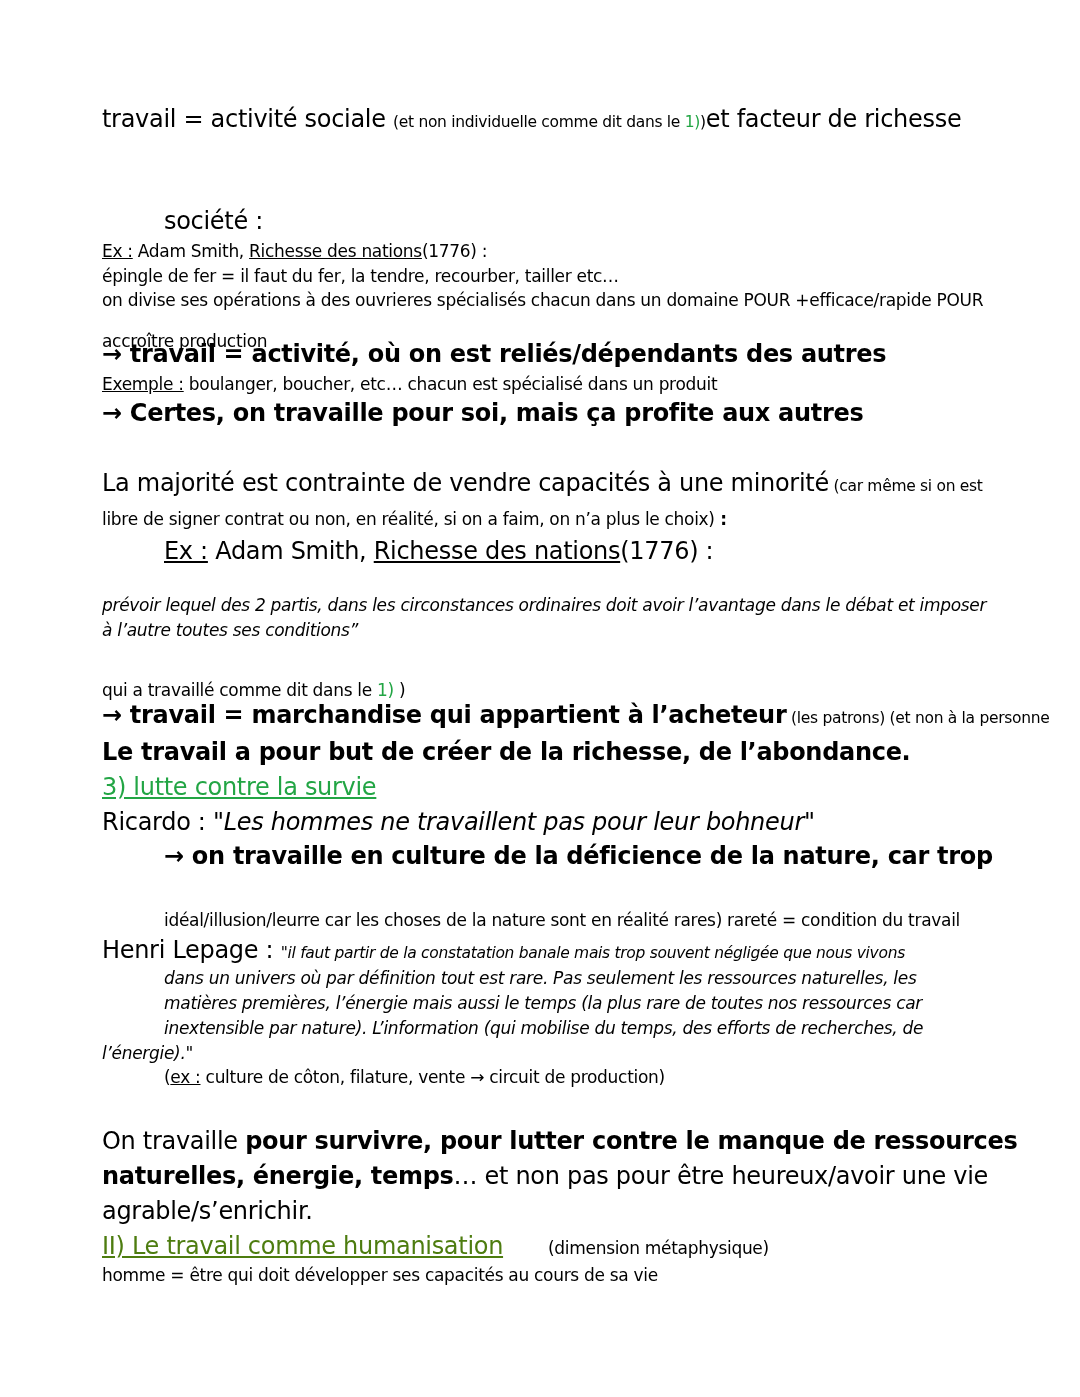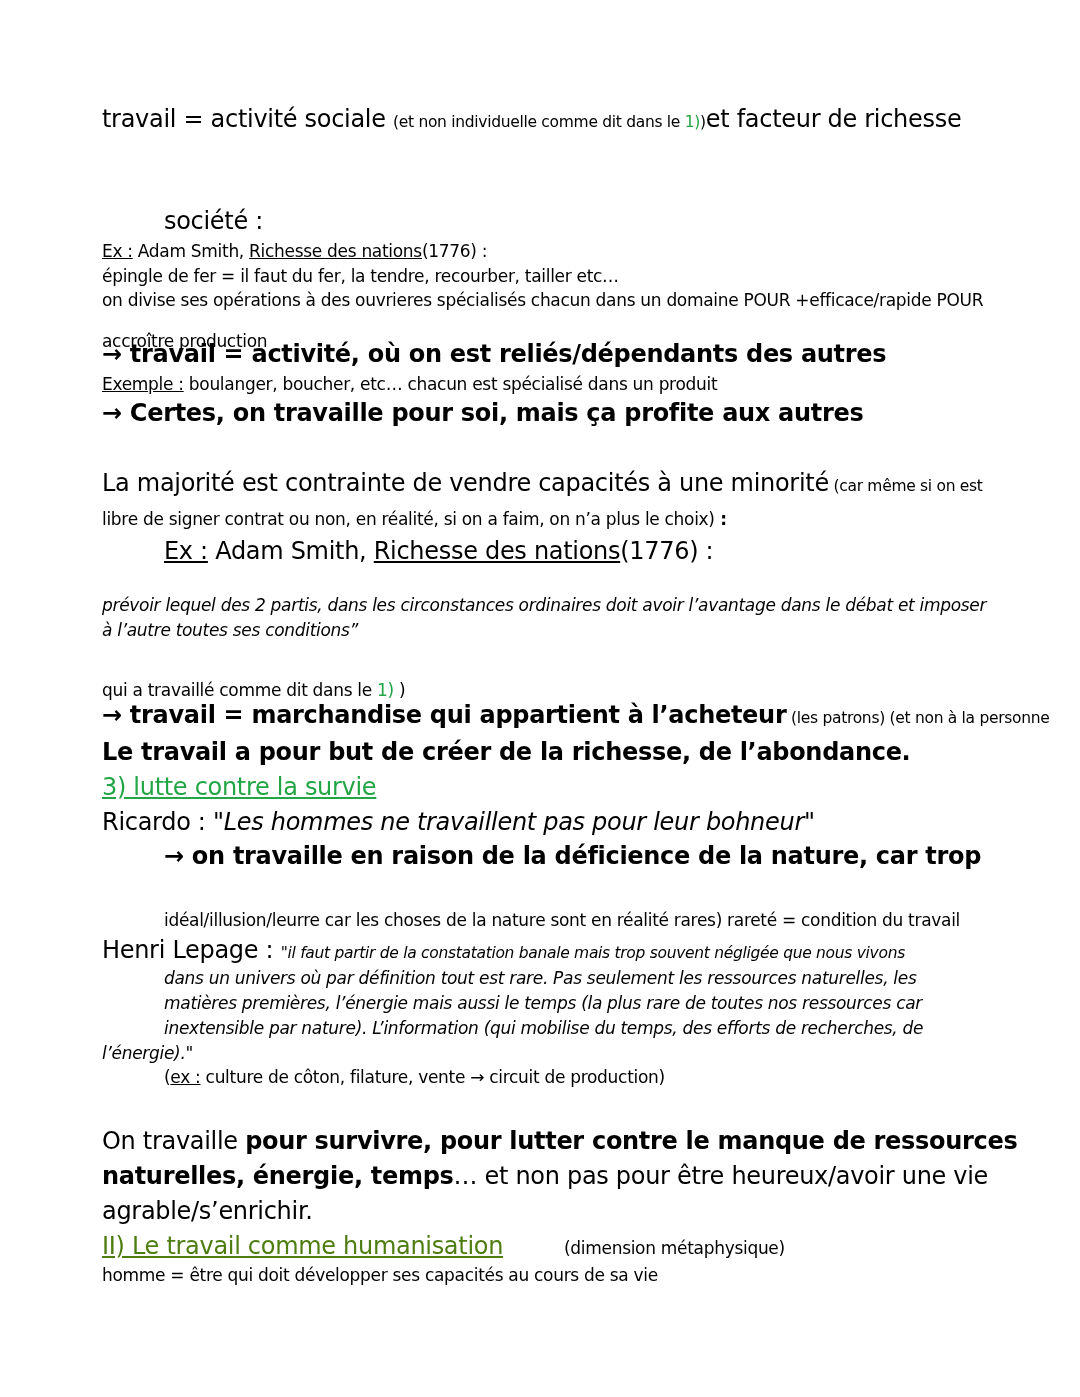--- a/index.html
+++ b/index.html
@@ -62,21 +62,21 @@
   </div>
   <div class="ln md" style="top:680px;">
     <span>qui a travaillé comme dit dans le </span><span class="green">1)</span><span> )</span>
   </div>
 
   <div class="ln xl b" style="top:738px;">Le travail a pour but de créer de la richesse, de l’abondance.</div>
   <div class="ln xl green-u" style="top:773px;text-align:center;">3) lutte contre la survie</div>
   <div class="ln xl" style="top:808px;">
     <span>Ricardo : </span><span class="i">"Les hommes ne travaillent pas pour leur bohneur"</span>
   </div>
-  <div class="ln ind xl b" style="top:842px;">→  on travaille en raison de la déficience de la nature, car trop</div>
+  <div class="ln ind xl b" style="top:842px;">→  on travaille en culture de la déficience de la nature, car trop</div>
   <div class="ln ind md" style="top:910px;">idéal/illusion/leurre car les choses de la nature sont en réalité rares) rareté = condition du travail</div>
 
   <div class="ln xl" style="top:936px;">
     <span>Henri Lepage : </span><span class="i small-inline md">"il faut partir de la constatation banale mais trop souvent négligée que nous vivons</span>
   </div>
   <div class="ln ind md i" style="top:968px;">dans un univers où par définition tout est rare. Pas seulement les ressources naturelles, les</div>
   <div class="ln ind md i" style="top:993px;">matières premières, l’énergie mais aussi le temps (la  plus rare de toutes nos ressources car</div>
   <div class="ln ind md i" style="top:1018px;">inextensible par nature). L’information (qui mobilise du temps, des efforts de recherches, de</div>
   <div class="ln md i" style="top:1043px;">l’énergie)."</div>
   <div class="ln ind md" style="top:1067px;">
@@ -85,16 +85,16 @@
 
   <div class="ln xl" style="top:1127px;">
     <span>On travaille </span><span class="b">pour survivre, pour lutter contre le manque de ressources</span>
   </div>
   <div class="ln xl" style="top:1162px;">
     <span class="b">naturelles, énergie, temps</span><span>… et non pas pour être heureux/avoir une vie</span>
   </div>
   <div class="ln xl" style="top:1197px;">agrable/s’enrichir.</div>
 
   <div class="ln xl red-u" style="top:1232px;">II) Le travail comme humanisation</div>
-  <div class="ln md" style="top:1238px; left:564px;">(dimension métaphysique)</div>
+  <div class="ln md" style="top:1238px; left:548px;">(dimension métaphysique)</div>
   <div class="ln md" style="top:1265px;">homme = être qui doit développer ses capacités au cours de sa vie</div>
 
 </div>
 
 </body></html>

